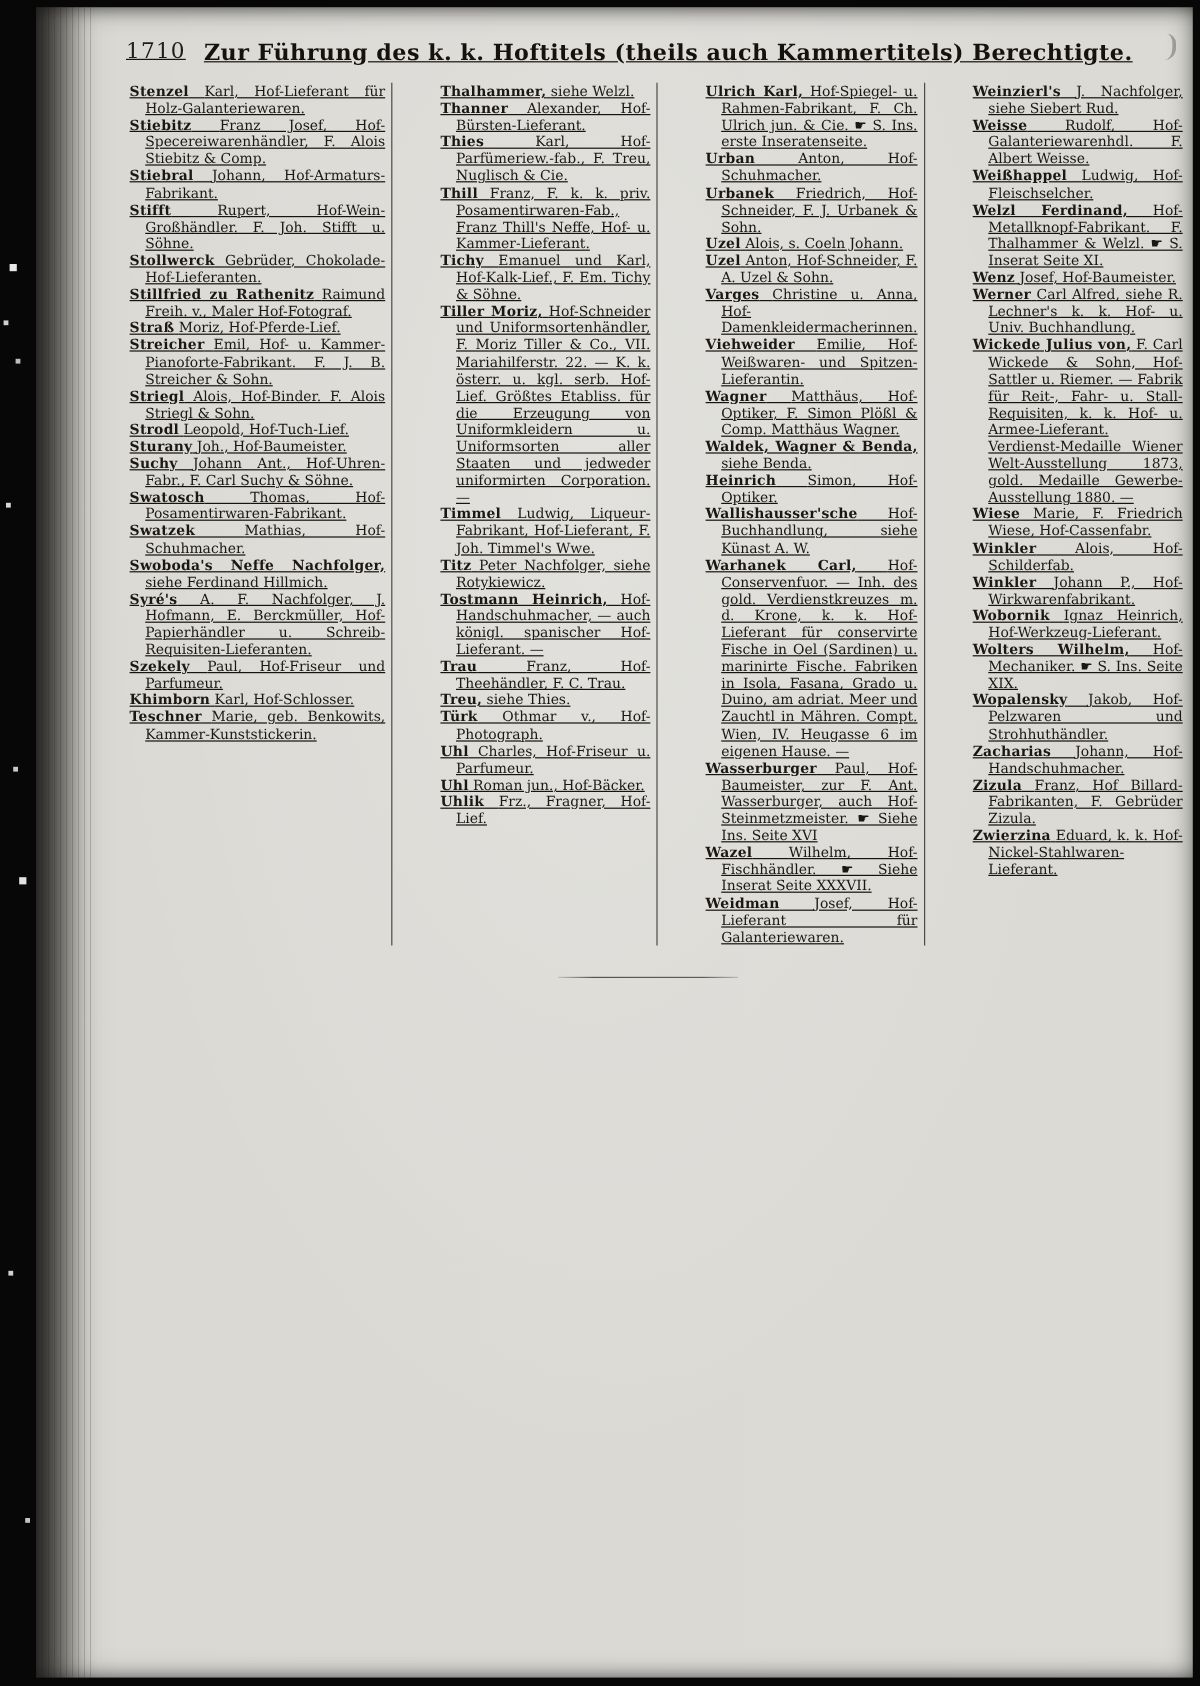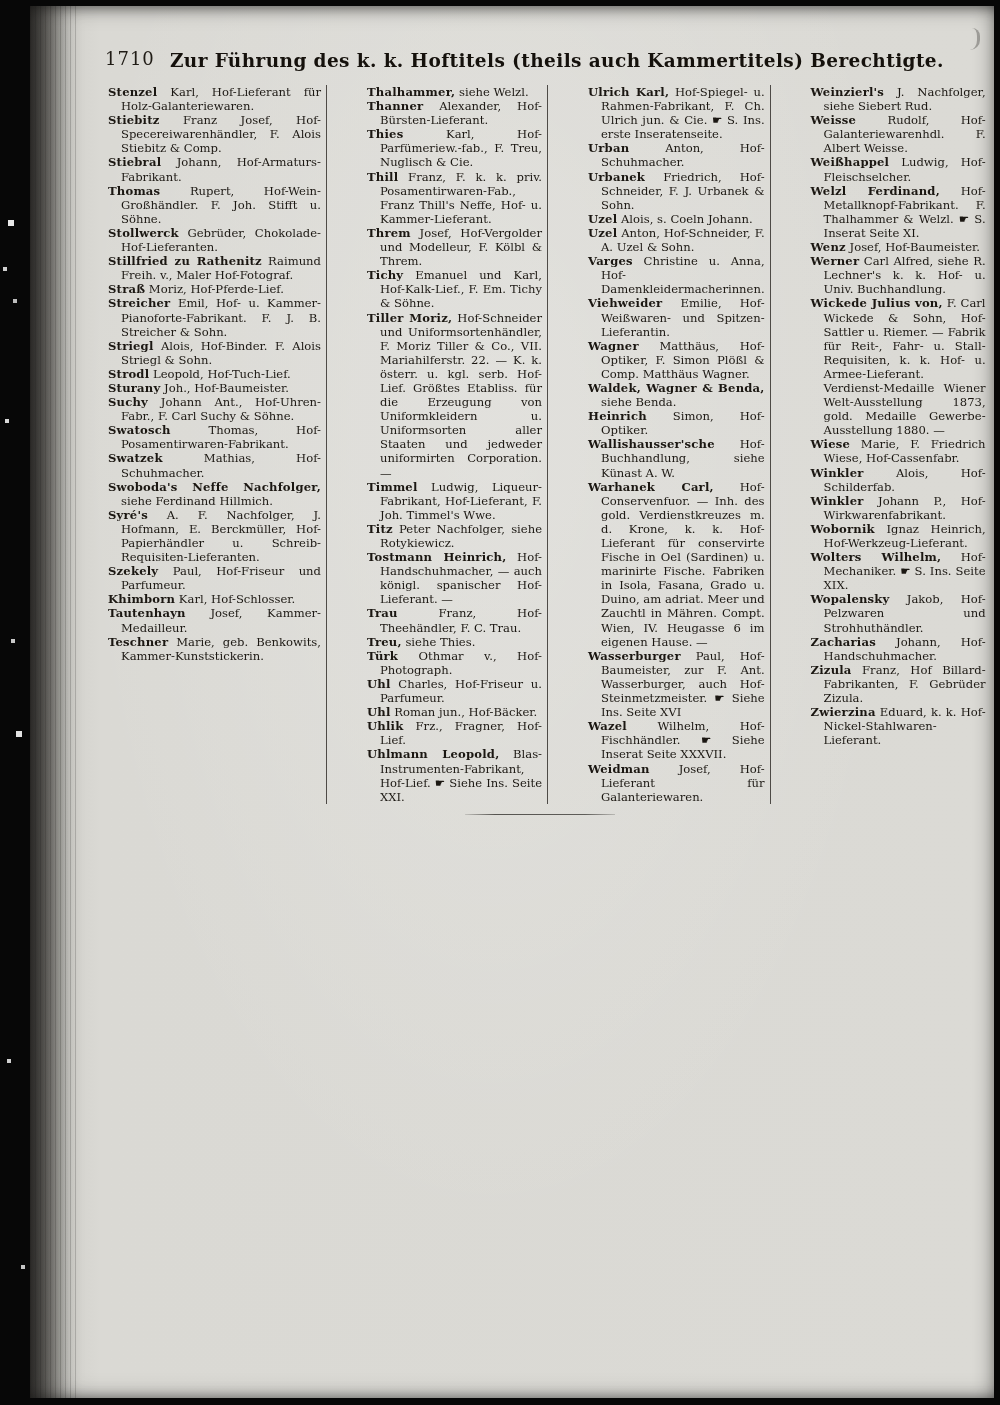--- a/index.html
+++ b/index.html
@@ -40,21 +40,21 @@
       18px 733px 0 2px #e2e2e2,
       8px 1060px 0 1px #d0d0d0,
       22px 1266px 0 1px #c4c4c4;
   }
   .corner-smudge{
     position:absolute;right:14px;top:22px;width:10px;height:22px;
     border-right:3px solid rgba(40,38,34,.55);
     border-radius:0 8px 10px 0;opacity:.6;
   }
   
-  .content{position:absolute;left:75px;top:44px;width:884px;color:#17130e;}
+  .content{position:absolute;left:75px;top:28px;width:884px;color:#17130e;text-decoration:underline;}
   .header{display:flex;align-items:baseline;}
   .pagenum{
     font-size:18px;letter-spacing:1px;color:#201c16;flex:0 0 auto;
     transform:translateY(-2px);
   }
   .title{
     flex:1 1 auto;text-align:center;font-weight:700;font-size:18.5px;
     letter-spacing:.4px;color:#15110c;padding-right:30px;
   }
   .columns{display:flex;align-items:stretch;margin-top:14px;}
@@ -83,56 +83,53 @@
     <div class="content">
       <div class="header">
         <span class="pagenum">1710</span>
         <span class="title">Zur Führung des k. k. Hoftitels (theils auch Kammertitels) Berechtigte.</span>
       </div>
       <div class="columns" id="columns">
           <div class="col">
             <p class="entry"><span class="nm">Stenzel</span> <span class="tx">Karl, Hof-Lieferant für Holz-Galanteriewaren.</span></p>
             <p class="entry"><span class="nm">Stiebitz</span> <span class="tx">Franz Josef, Hof-Specereiwarenhändler, F. Alois Stiebitz &amp; Comp.</span></p>
             <p class="entry"><span class="nm">Stiebral</span> <span class="tx">Johann, Hof-Armaturs-Fabrikant.</span></p>
-            <p class="entry"><span class="nm">Thomas</span> <span class="tx">Rupert, Hof-Wein-Großhändler. F. Joh. Stifft u. Söhne.</span></p>
+            <p class="entry"><span class="nm">Stifft</span> <span class="tx">Rupert, Hof-Wein-Großhändler. F. Joh. Stifft u. Söhne.</span></p>
             <p class="entry"><span class="nm">Stollwerck</span> <span class="tx">Gebrüder, Chokolade-Hof-Lieferanten.</span></p>
             <p class="entry"><span class="nm">Stillfried zu Rathenitz</span> <span class="tx">Raimund Freih. v., Maler Hof-Fotograf.</span></p>
             <p class="entry"><span class="nm">Straß</span> <span class="tx">Moriz, Hof-Pferde-Lief.</span></p>
             <p class="entry"><span class="nm">Streicher</span> <span class="tx">Emil, Hof- u. Kammer-Pianoforte-Fabrikant. F. J. B. Streicher &amp; Sohn.</span></p>
             <p class="entry"><span class="nm">Striegl</span> <span class="tx">Alois, Hof-Binder. F. Alois Striegl &amp; Sohn.</span></p>
             <p class="entry"><span class="nm">Strodl</span> <span class="tx">Leopold, Hof-Tuch-Lief.</span></p>
             <p class="entry"><span class="nm">Sturany</span> <span class="tx">Joh., Hof-Baumeister.</span></p>
             <p class="entry"><span class="nm">Suchy</span> <span class="tx">Johann Ant., Hof-Uhren-Fabr., F. Carl Suchy &amp; Söhne.</span></p>
             <p class="entry"><span class="nm">Swatosch</span> <span class="tx">Thomas, Hof-Posamentirwaren-Fabrikant.</span></p>
             <p class="entry"><span class="nm">Swatzek</span> <span class="tx">Mathias, Hof-Schuhmacher.</span></p>
             <p class="entry"><span class="nm">Swoboda's Neffe Nachfolger,</span> <span class="tx">siehe Ferdinand Hillmich.</span></p>
             <p class="entry"><span class="nm">Syré's</span> <span class="tx">A. F. Nachfolger, J. Hofmann, E. Berckmüller, Hof-Papierhändler u. Schreib-Requisiten-Lieferanten.</span></p>
             <p class="entry"><span class="nm">Szekely</span> <span class="tx">Paul, Hof-Friseur und Parfumeur.</span></p>
             <p class="entry"><span class="nm">Khimborn</span> <span class="tx">Karl, Hof-Schlosser.</span></p>
-            <p class="entry"><span class="nm">Tautenhayn</span> <span class="tx">Josef, Kammer-Medailleur.</span></p>
             <p class="entry"><span class="nm">Teschner</span> <span class="tx">Marie, geb. Benkowits, Kammer-Kunststickerin.</span></p>
           </div>
           <div class="col">
             <p class="entry"><span class="nm">Thalhammer,</span> <span class="tx">siehe Welzl.</span></p>
             <p class="entry"><span class="nm">Thanner</span> <span class="tx">Alexander, Hof-Bürsten-Lieferant.</span></p>
             <p class="entry"><span class="nm">Thies</span> <span class="tx">Karl, Hof-Parfümeriew.-fab., F. Treu, Nuglisch &amp; Cie.</span></p>
             <p class="entry"><span class="nm">Thill</span> <span class="tx">Franz, F. k. k. priv. Posamentirwaren-Fab., Franz Thill's Neffe, Hof- u. Kammer-Lieferant.</span></p>
-            <p class="entry"><span class="nm">Threm</span> <span class="tx">Josef, Hof-Vergolder und Modelleur, F. Kölbl &amp; Threm.</span></p>
             <p class="entry"><span class="nm">Tichy</span> <span class="tx">Emanuel und Karl, Hof-Kalk-Lief., F. Em. Tichy &amp; Söhne.</span></p>
             <p class="entry"><span class="nm">Tiller Moriz,</span> <span class="tx">Hof-Schneider und Uniformsortenhändler, F. Moriz Tiller &amp; Co., VII. Mariahilferstr. 22. — K. k. österr. u. kgl. serb. Hof-Lief. Größtes Etabliss. für die Erzeugung von Uniformkleidern u. Uniformsorten aller Staaten und jedweder uniformirten Corporation. —</span></p>
             <p class="entry"><span class="nm">Timmel</span> <span class="tx">Ludwig, Liqueur-Fabrikant, Hof-Lieferant, F. Joh. Timmel's Wwe.</span></p>
             <p class="entry"><span class="nm">Titz</span> <span class="tx">Peter Nachfolger, siehe Rotykiewicz.</span></p>
             <p class="entry"><span class="nm">Tostmann Heinrich,</span> <span class="tx">Hof-Handschuhmacher, — auch königl. spanischer Hof-Lieferant. —</span></p>
             <p class="entry"><span class="nm">Trau</span> <span class="tx">Franz, Hof-Theehändler, F. C. Trau.</span></p>
             <p class="entry"><span class="nm">Treu,</span> <span class="tx">siehe Thies.</span></p>
             <p class="entry"><span class="nm">Türk</span> <span class="tx">Othmar v., Hof-Photograph.</span></p>
             <p class="entry"><span class="nm">Uhl</span> <span class="tx">Charles, Hof-Friseur u. Parfumeur.</span></p>
             <p class="entry"><span class="nm">Uhl</span> <span class="tx">Roman jun., Hof-Bäcker.</span></p>
             <p class="entry"><span class="nm">Uhlik</span> <span class="tx">Frz., Fragner, Hof-Lief.</span></p>
-            <p class="entry"><span class="nm">Uhlmann Leopold,</span> <span class="tx">Blas-Instrumenten-Fabrikant, Hof-Lief. ☛ Siehe Ins. Seite XXI.</span></p>
           </div>
           <div class="col">
             <p class="entry"><span class="nm">Ulrich Karl,</span> <span class="tx">Hof-Spiegel- u. Rahmen-Fabrikant, F. Ch. Ulrich jun. &amp; Cie. ☛ S. Ins. erste Inseratenseite.</span></p>
             <p class="entry"><span class="nm">Urban</span> <span class="tx">Anton, Hof-Schuhmacher.</span></p>
             <p class="entry"><span class="nm">Urbanek</span> <span class="tx">Friedrich, Hof-Schneider, F. J. Urbanek &amp; Sohn.</span></p>
             <p class="entry"><span class="nm">Uzel</span> <span class="tx">Alois, s. Coeln Johann.</span></p>
             <p class="entry"><span class="nm">Uzel</span> <span class="tx">Anton, Hof-Schneider, F. A. Uzel &amp; Sohn.</span></p>
             <p class="entry"><span class="nm">Varges</span> <span class="tx">Christine u. Anna, Hof-Damenkleidermacherinnen.</span></p>
             <p class="entry"><span class="nm">Viehweider</span> <span class="tx">Emilie, Hof-Weißwaren- und Spitzen-Lieferantin.</span></p>
             <p class="entry"><span class="nm">Wagner</span> <span class="tx">Matthäus, Hof-Optiker, F. Simon Plößl &amp; Comp. Matthäus Wagner.</span></p>

